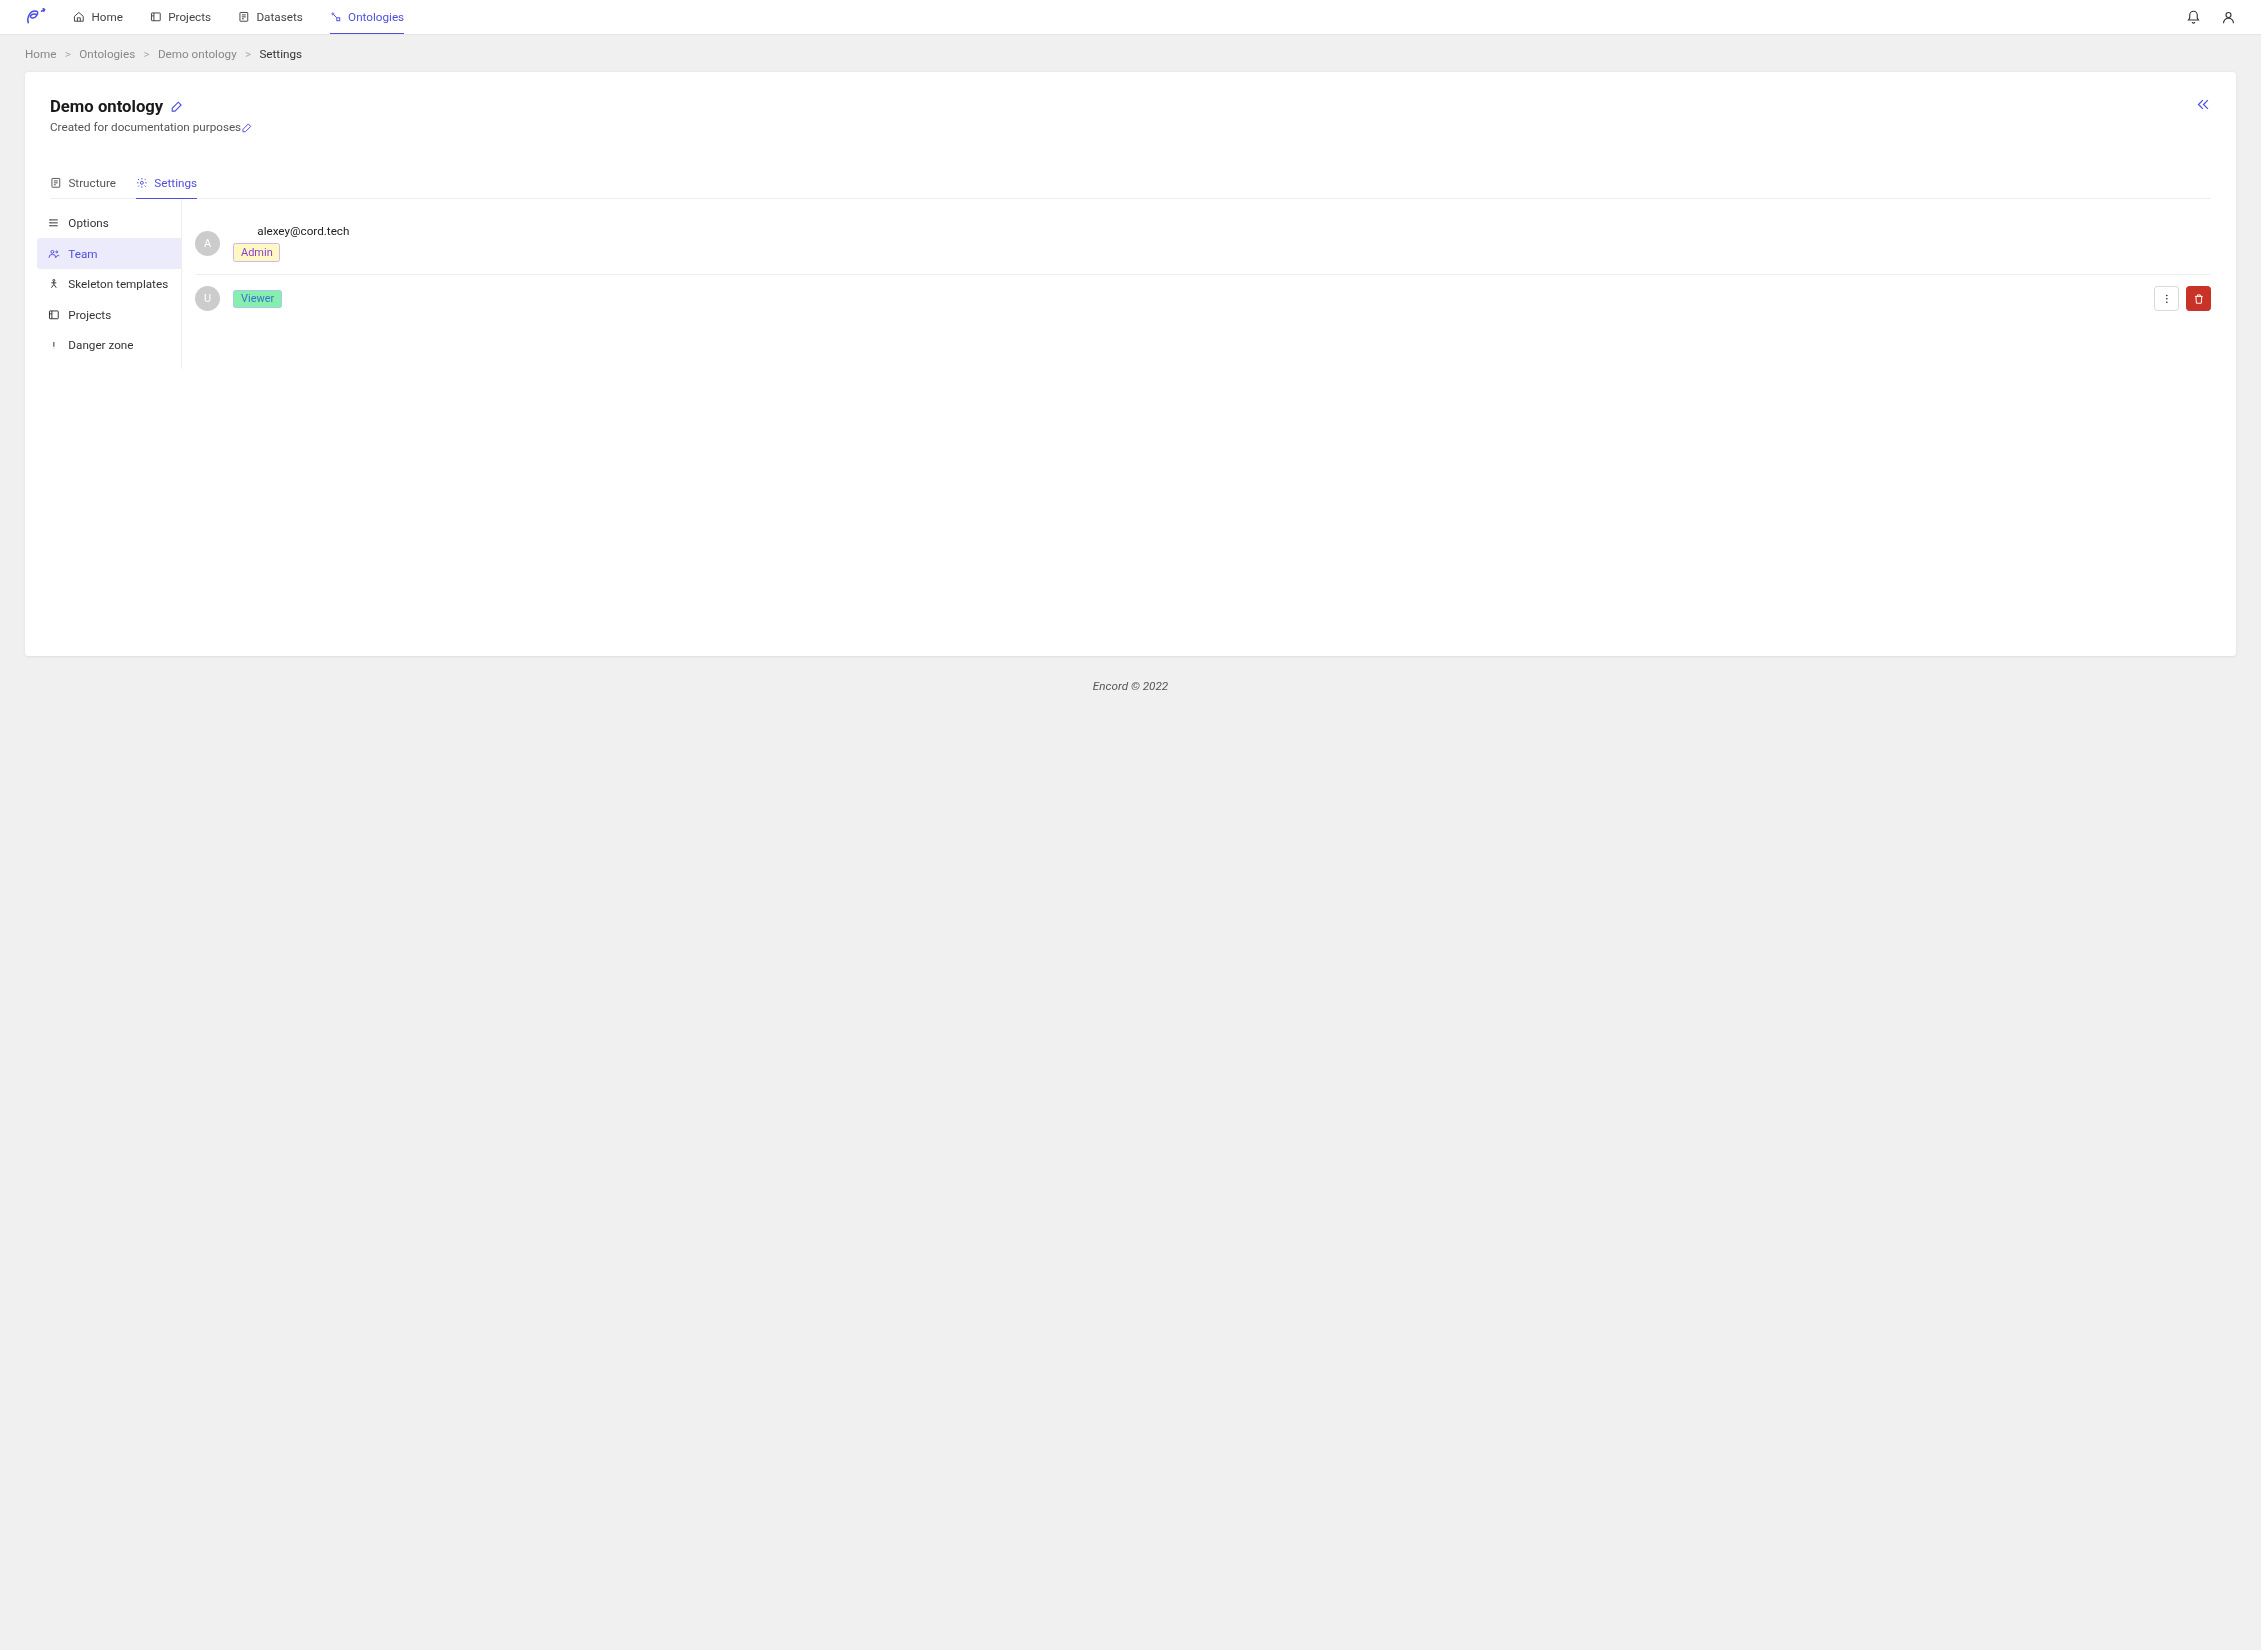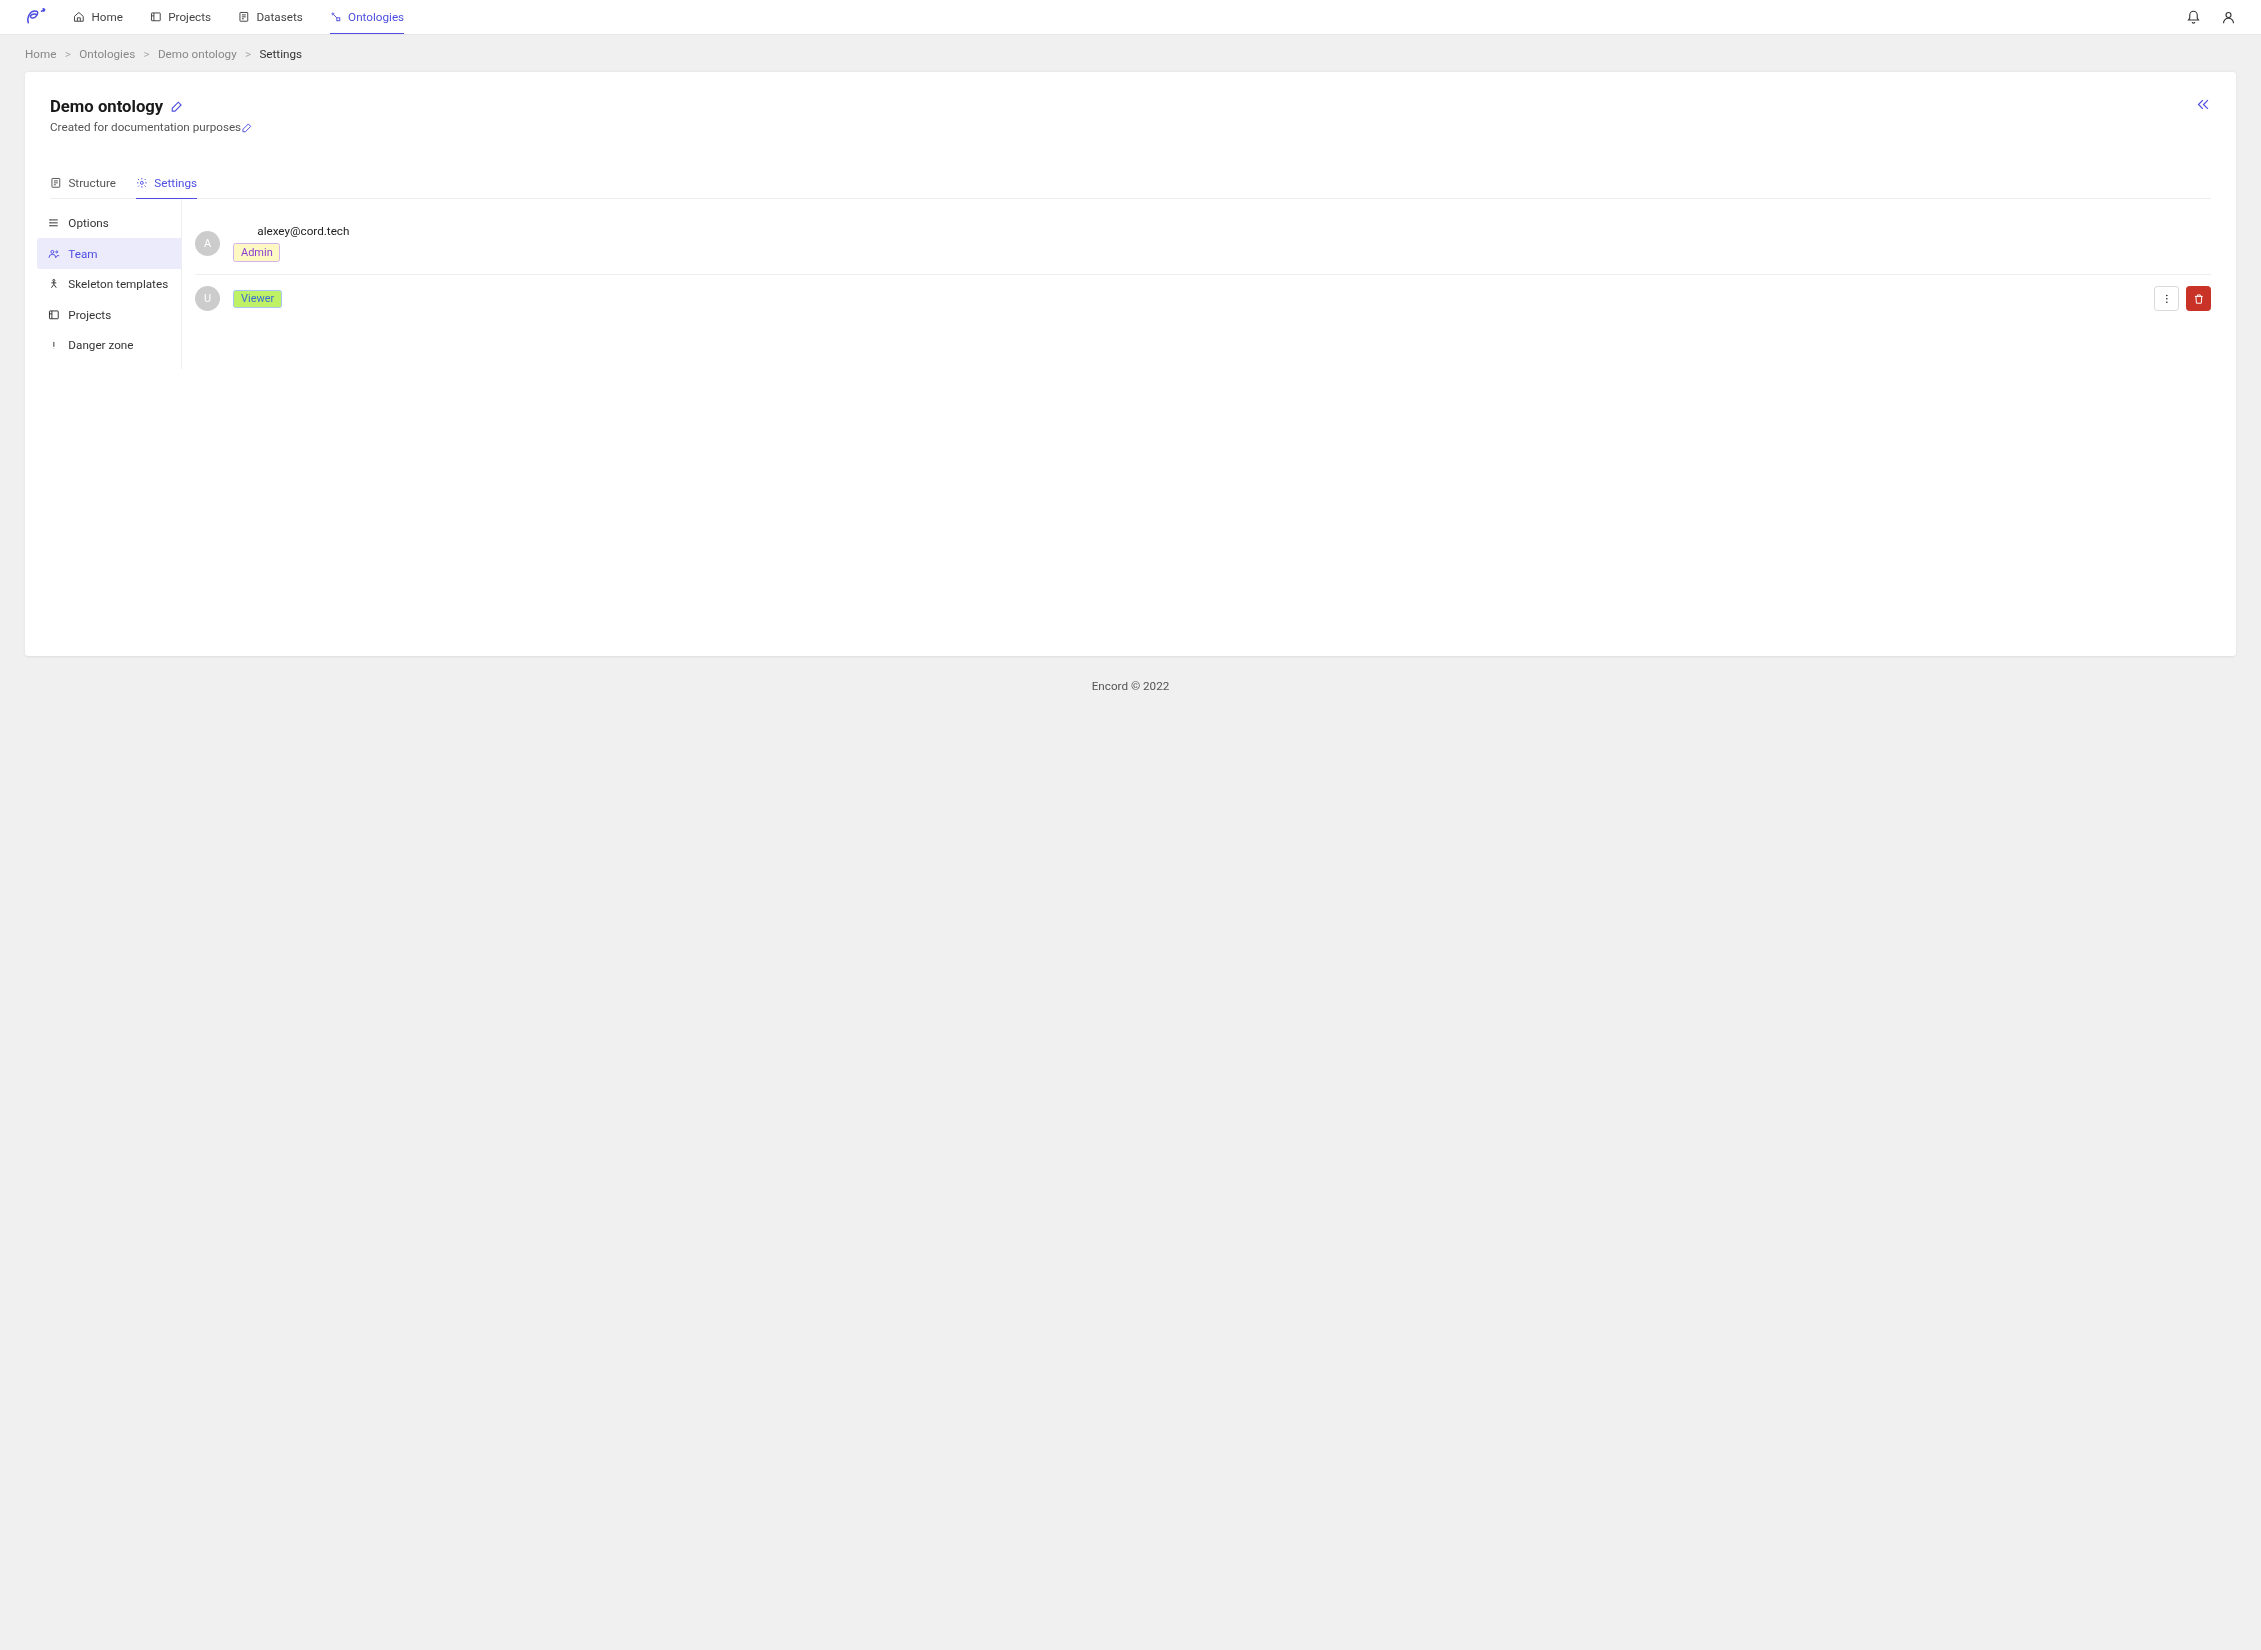--- a/index.html
+++ b/index.html
@@ -53,27 +53,27 @@
 .invite-btn { border:0.8px solid #d9d9d9; border-radius:3.3px; padding:5.8px 11.7px; background:#fff; cursor:pointer; display:flex; align-items:center; gap:6.7px; color:#333; font-size:11.7px; }
 
 .collab-list {}
 .collab-row { display:flex; align-items:center; padding: 11.7px 0; border-bottom:0.8px solid #eee; }
 .collab-row:last-child { border-bottom:none; }
 .avatar { width:25px; height:25px; border-radius:50%; background:#ccc; color:#fff; display:flex; align-items:center; justify-content:center; font-size:11px; margin-right:13.3px; }
 .collab-info { flex:1; }
 .collab-email { color:#222; margin-bottom:5px;margin-left:24px; }
 .badge { display:inline-block; padding:1.7px 6.7px; border:0.8px solid; border-radius:2.5px; font-size:11px; }
 .badge.admin { color:#8a3ed1; border-color:#d4b3ed; background:#fef9c3; }
-.badge.viewer { color:#3d6fd1; border-color:#a8c6f4; background:#bef264; }
+.badge.viewer { color:#3d6fd1; border-color:#a8c6f4; background:#86efac; }
 .row-actions { display:flex; gap:6.7px; }
 .act-btn { width:25px; height:25px; border:0.8px solid #d9d9d9; border-radius:3.3px; background:#fff; cursor:pointer; display:flex; align-items:center; justify-content:center; }
 .act-btn.danger { background:#c83227; border-color:#c83227; color:#fff; }
 
 
-.footer { text-align:center; color:#555; padding:23px 0 33px; }
+.footer { text-align:center; color:#555; padding:23px 0 33px;font-style:italic; }
 
 svg { display:block; }
 </style>
 </head>
 <body>
 
 <div class="topnav">
   <div class="logo">
     <svg width="23" height="22" viewBox="0 0 28 26" fill="none" stroke="currentColor" stroke-width="1.8" stroke-linecap="round">
         <path d="M4 20 C2 14 6 4 14 6 C18 7 13 16 8 14 C4 12 10 8 14 10"></path>

